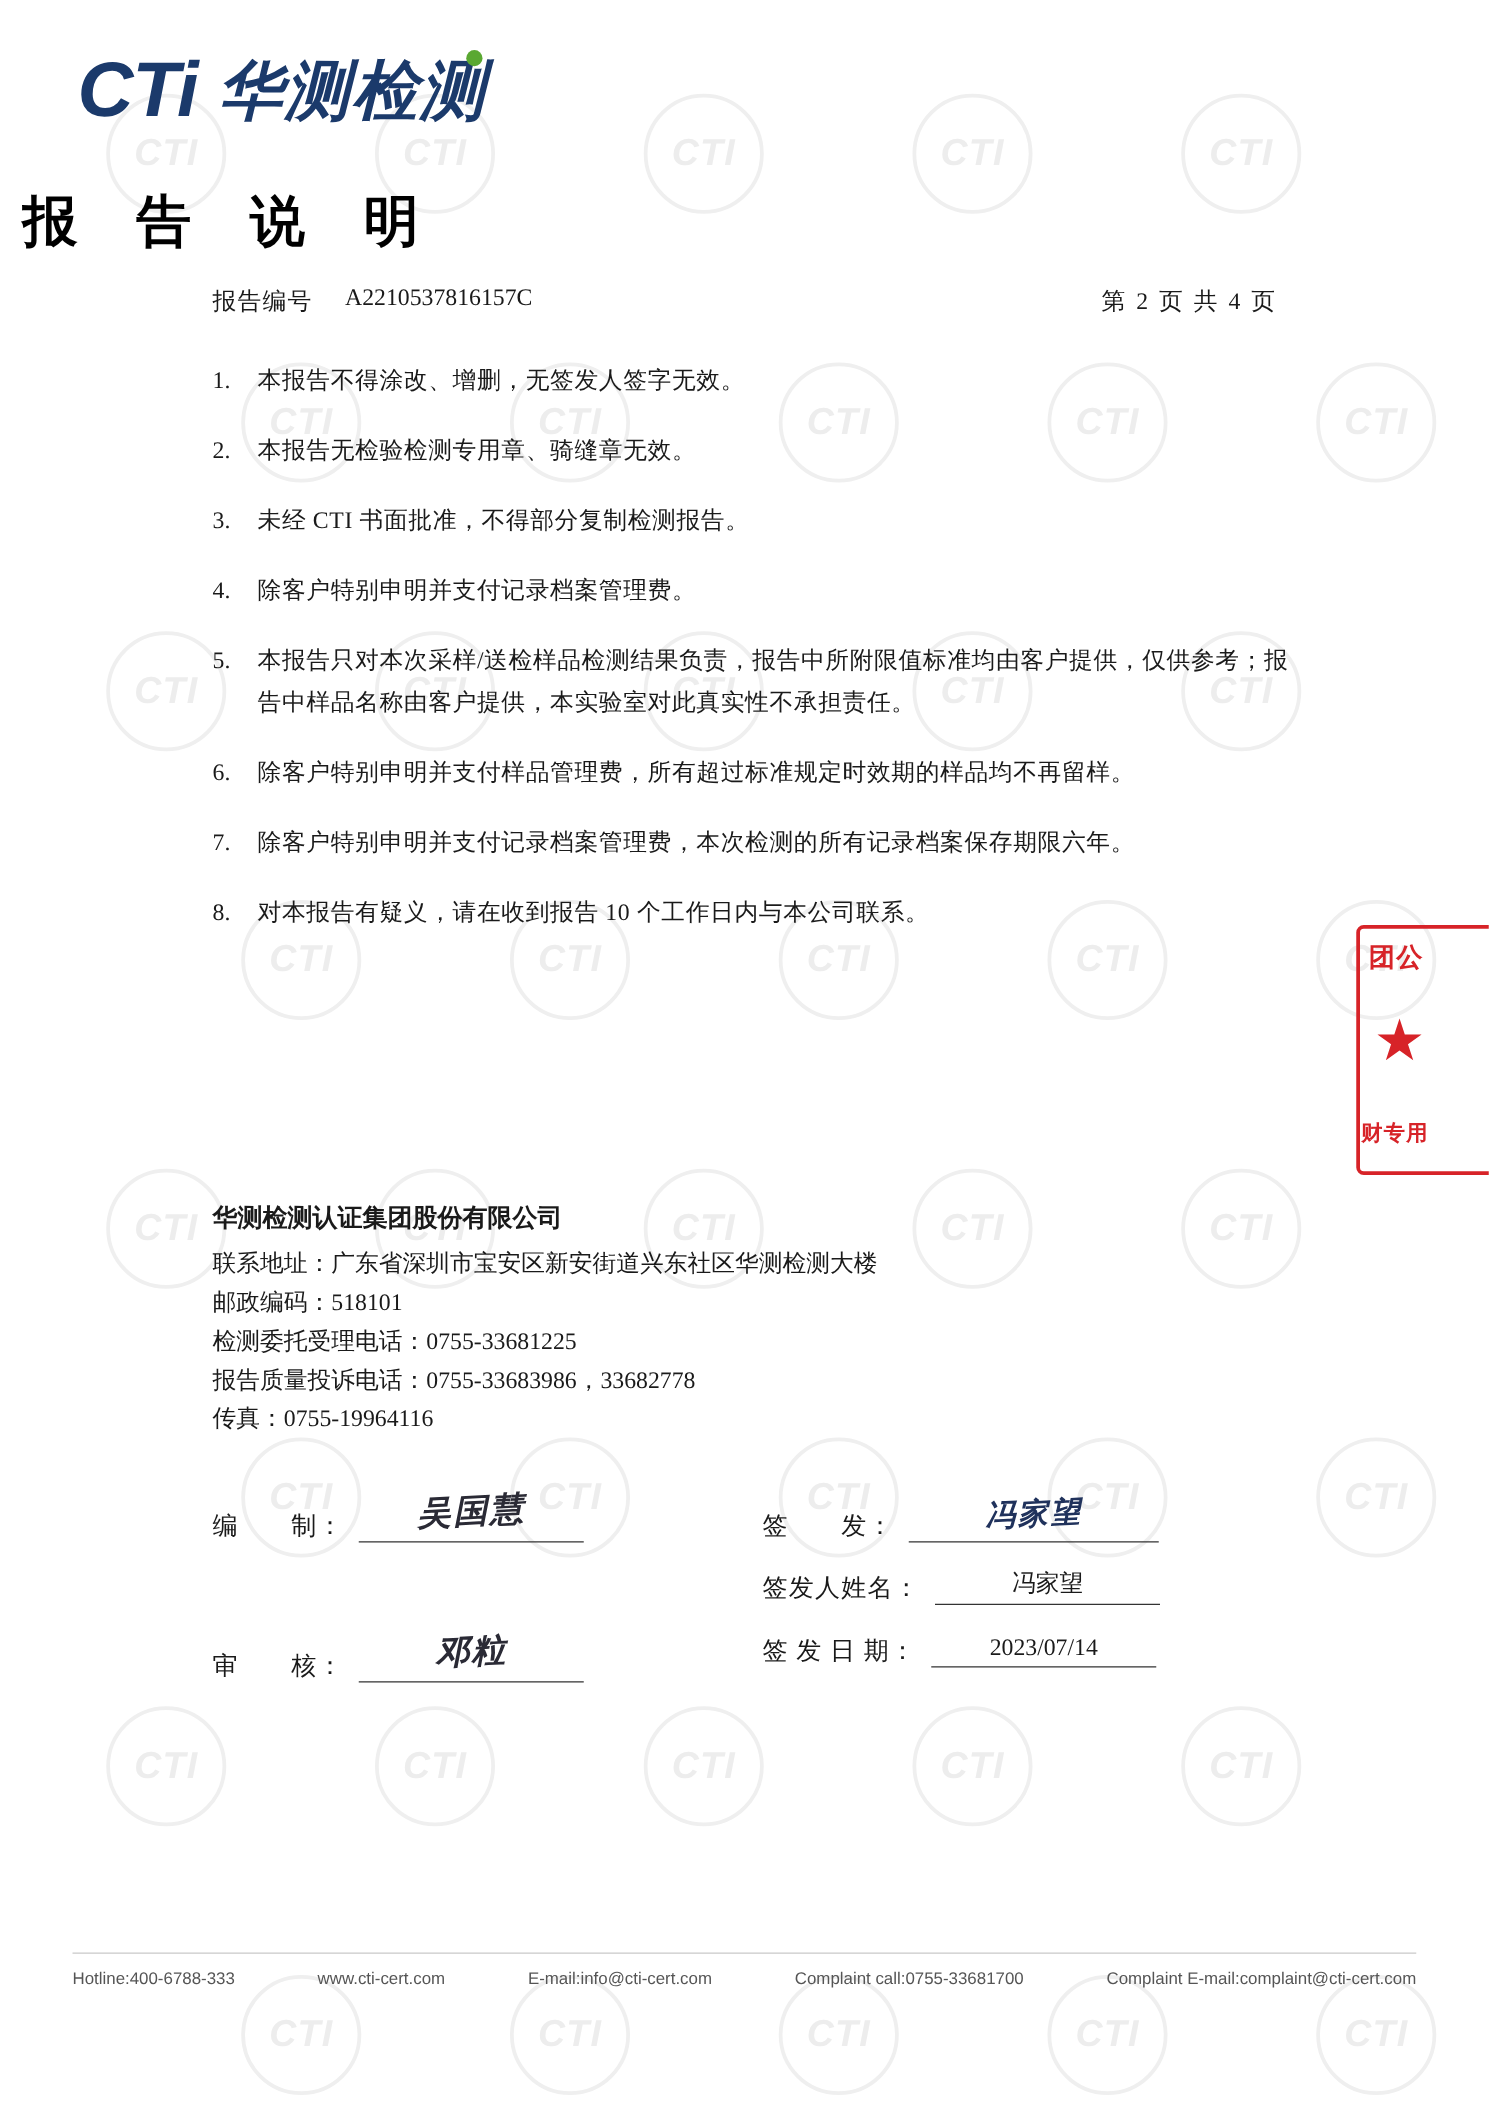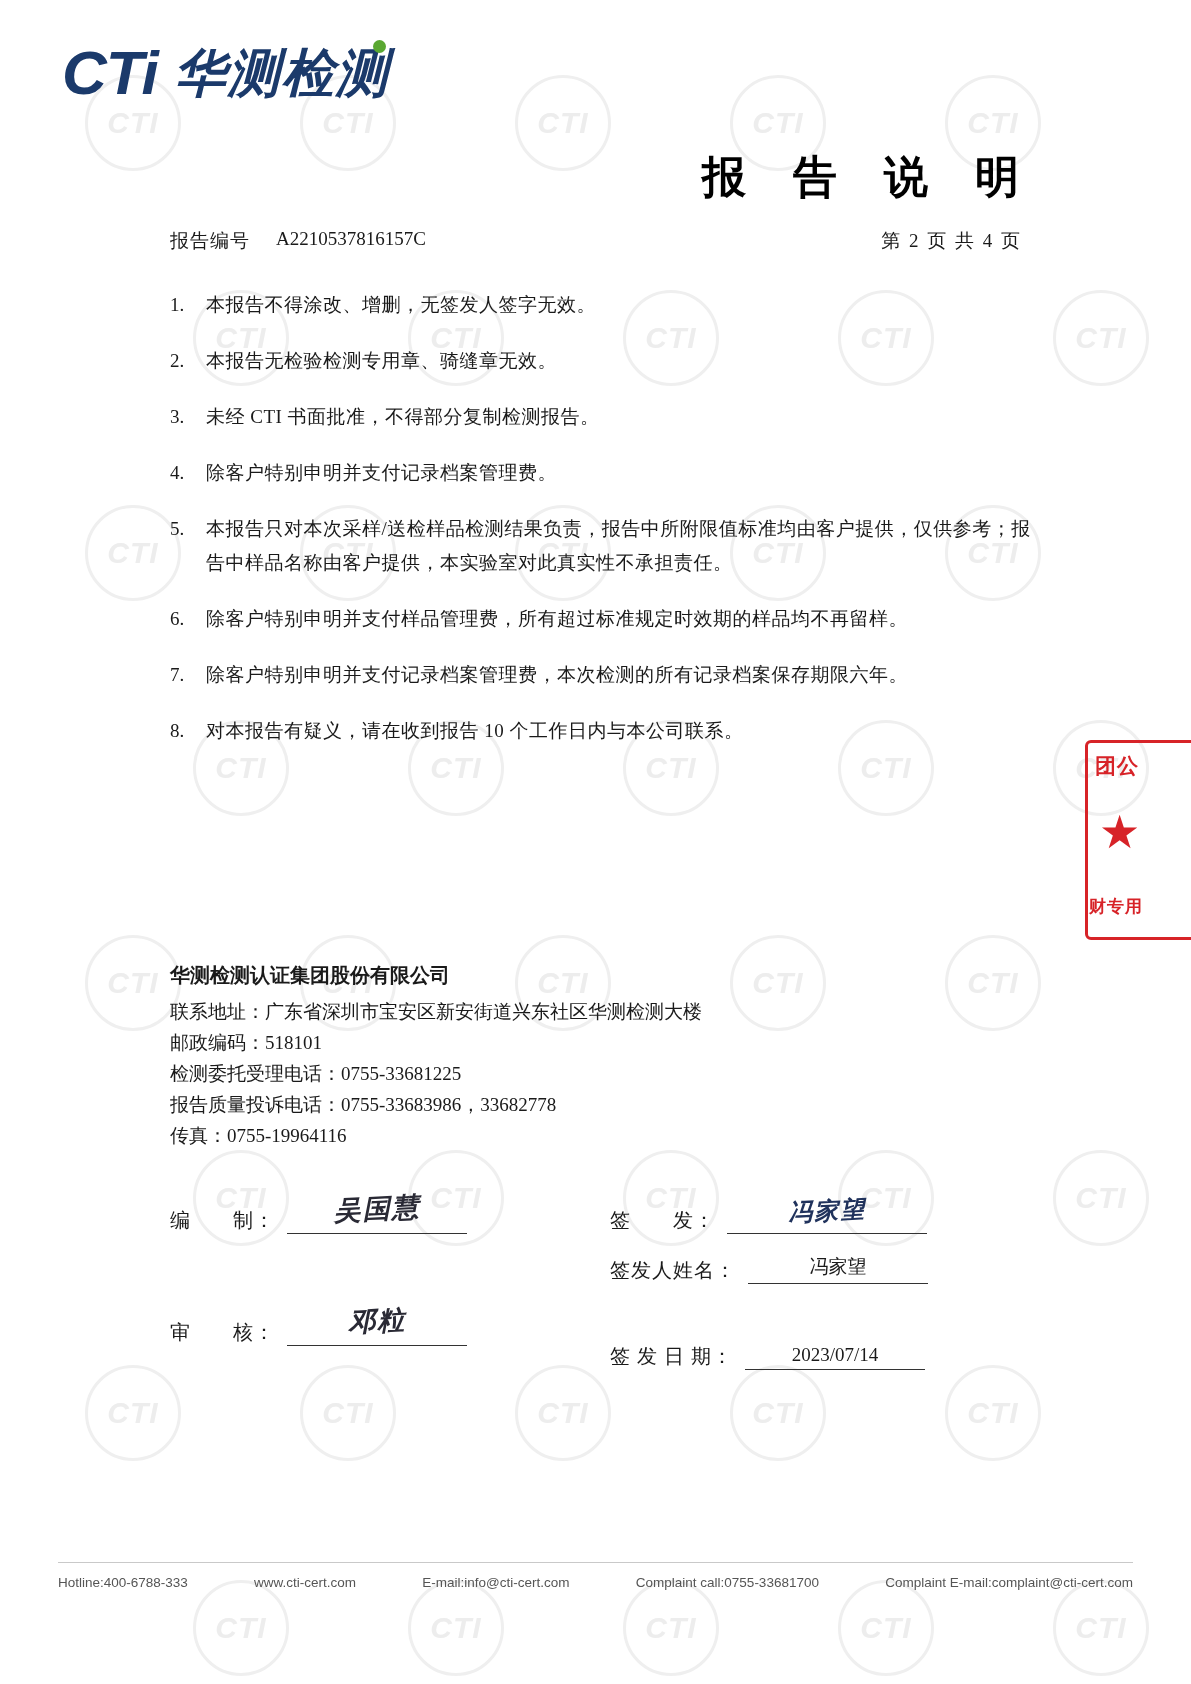--- a/index.html
+++ b/index.html
@@ -86,21 +86,21 @@
     letter-spacing: 2px;
     font-style: italic;
   }
 
   
   .doc-title {
     position: absolute;
     top: 148px;
     left: 0;
     width: 1037px;
-    text-align: right;
+    text-align: left;
     font-size: 44px;
     font-weight: bold;
     letter-spacing: 18px;
     text-indent: 18px;
     color: #000;
   }
 
   
   .meta-row {
     position: absolute;
@@ -400,21 +400,21 @@
 
     <div class="sig-field" style="left:440px; top:72px;">
       <span class="sig-label">签发人姓名：</span>
       <span class="sig-line" style="width:180px;">
         <span class="sig-val">冯家望</span>
       </span>
     </div>
 
     <div class="sig-field" style="left:440px; top:122px;">
       <span class="sig-label">签 发 日 期：</span>
-      <span class="sig-line" style="width:180px;margin-top:36px;">
+      <span class="sig-line" style="width:180px;">
         <span class="sig-val">2023/07/14</span>
       </span>
     </div>
   </div>
 
   <div class="footer-rule"></div>
   <div class="footer">
     <span>Hotline:400-6788-333</span>
     <span>www.cti-cert.com</span>
     <span>E-mail:info@cti-cert.com</span>

